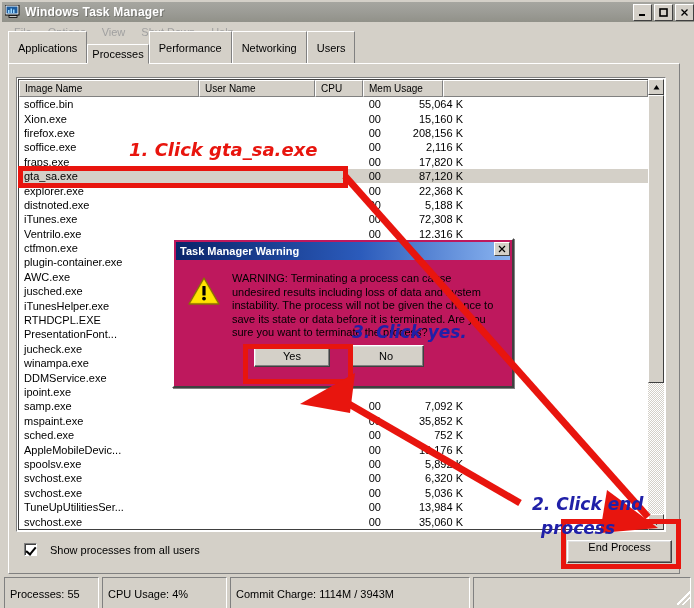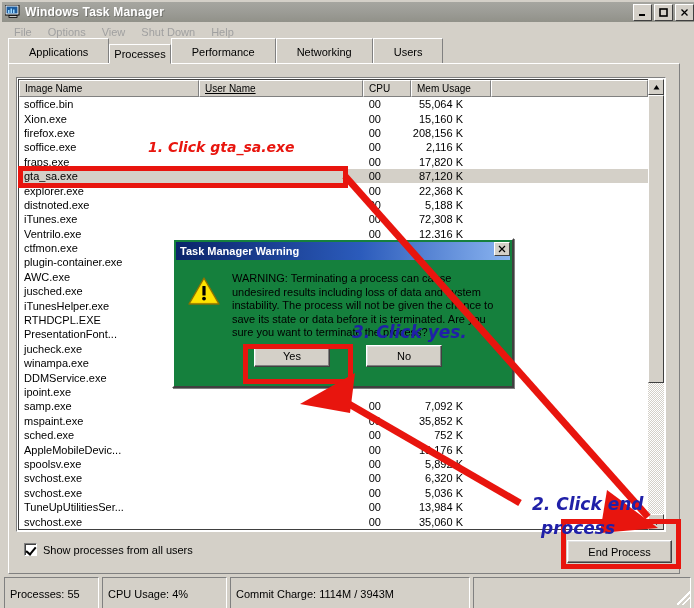--- a/index.html
+++ b/index.html
@@ -45,21 +45,21 @@
     position:absolute;left:0;top:20px;width:694px;height:20px;
     background:#d4d0c8;display:flex;align-items:center;padding-left:4px;
   }
   #menubar .mi{padding:2px 8px;color:#a0a0a0;font-size:11px;}
   
   #tabstrip{
     position:absolute;left:6px;top:43px;width:672px;height:19px;
     display:flex;align-items:flex-end;
   }
   .tab{
-    height:26px;padding:0 20px;background:#d4d0c8;
+    height:33px;padding:0 9px;background:#d4d0c8;
     border-top:1px solid #ffffff;border-left:1px solid #ffffff;
     border-right:1px solid #808080;
     display:flex;align-items:center;font-size:11px;color:#000;
     margin-right:0px;box-sizing:border-box;
   }
   .tab.active{
     height:20px;margin-top:-3px;background:#d4d0c8;
     border-bottom:1px solid #d4d0c8;position:relative;z-index:3;
     padding:0 4px;
   }
@@ -86,21 +86,21 @@
   
   #lv-header{display:flex;height:17px;background:#d4d0c8;}
   .hcell{
     background:#d4d0c8;height:17px;box-sizing:border-box;
     border-top:1px solid #ffffff;border-left:1px solid #ffffff;
     border-right:1px solid #808080;border-bottom:1px solid #808080;
     display:flex;align-items:center;padding-left:5px;font-size:10px;color:#000;
     overflow:hidden;white-space:nowrap;
   }
   .hcell.c0{width:180px;}
-  .hcell.c1{width:164px;text-decoration:underline;}
+  .hcell.c1{width:116px;}
   .hcell.c2{width:48px;}
   .hcell.c3{width:80px;}
   .hcell.c4{flex:1;}
   
   .lv-row{
     display:flex;height:14.4px;align-items:center;font-size:11px;
     white-space:nowrap;
   }
   .lv-row.sel{background:#d4d0c8;}
   .cell-name{width:180px;padding-left:5px;box-sizing:border-box;overflow:hidden;}
@@ -127,42 +127,42 @@
   }
   #sb-thumb{
     position:absolute;top:0;left:0;width:16px;height:288px;
     background:#d4d0c8;
     border-top:1px solid #ffffff;border-left:1px solid #ffffff;
     border-right:1px solid #404040;border-bottom:1px solid #404040;
     box-sizing:border-box;
   }
   
   #showall{
-    position:absolute;left:22px;top:541px;display:flex;align-items:center;gap:6px;
+    position:absolute;left:22px;top:541px;display:flex;align-items:center;gap:13px;
   }
   #showall .box{
     width:13px;height:13px;background:#ffffff;
     border-top:1px solid #808080;border-left:1px solid #808080;
     border-right:1px solid #ffffff;border-bottom:1px solid #ffffff;
     box-shadow:inset 1px 1px 0 #404040;
     position:relative;box-sizing:border-box;
   }
   #showall .box::after{
     content:"";position:absolute;left:3px;top:1px;width:4px;height:8px;
     border:solid #000;border-width:0 2px 2px 0;transform:rotate(40deg);
   }
   #showall .lbl{font-size:11px;}
   
   #endprocess{
     position:absolute;left:565px;top:538px;width:105px;height:23px;
     background:#d4d0c8;
     border-top:1px solid #ffffff;border-left:1px solid #ffffff;
     border-right:1px solid #404040;border-bottom:1px solid #404040;
     box-shadow:inset -1px -1px 0 #808080, inset 1px 1px 0 #dfdfdf;
-    display:flex;align-items:center;justify-content:center;
+    display:flex;align-items:flex-start;justify-content:center;
     font-size:11px;box-sizing:border-box;
   }
   
   #statusbar{
     position:absolute;left:2px;bottom:2px;width:690px;height:20px;
     display:flex;align-items:center;gap:0;
     background:#d4d0c8;
   }
   .sb-pane{
     height:35px;box-sizing:border-box;margin-right:3px;
@@ -176,21 +176,21 @@
   .sb-pane.p3{flex:1;}
   #grip{
     position:absolute;right:1px;bottom:1px;width:14px;height:14px;
     background:
       linear-gradient(135deg,transparent 45%,#ffffff 45%,#ffffff 55%,transparent 55%),
       linear-gradient(135deg,transparent 65%,#ffffff 65%,#ffffff 75%,transparent 75%);
   }
   
   #dialog{
     position:absolute;left:172px;top:238px;width:342px;height:150px;
-    background:#15803d;
+    background:#be185d;
     border-top:2px solid #ffffff;border-left:2px solid #ffffff;
     border-right:2px solid #404040;border-bottom:2px solid #404040;
     box-sizing:border-box;z-index:40;
     box-shadow:1px 1px 0 #808080;
   }
   #dlg-title{
     position:absolute;left:2px;top:2px;width:334px;height:18px;
     background:linear-gradient(to right,#0a246a 0%,#2b5bbb 55%,#8ab4f0 100%);
     display:flex;align-items:center;
   }
@@ -211,21 +211,21 @@
   #dlg-btn-yes,#dlg-btn-no{
     position:absolute;top:105px;width:76px;height:22px;
     background:#d4d0c8;
     border-top:1px solid #ffffff;border-left:1px solid #ffffff;
     border-right:1px solid #404040;border-bottom:1px solid #404040;
     box-shadow:inset -1px -1px 0 #808080, inset 1px 1px 0 #dfdfdf;
     display:flex;align-items:center;justify-content:center;font-size:11px;
     box-sizing:border-box;
   }
   #dlg-btn-yes{left:80px;}
-  #dlg-btn-no{left:192px;}
+  #dlg-btn-no{left:174px;}
   
   .ann{position:absolute;z-index:60;pointer-events:none;}
   .redbox{
     position:absolute;border:5px solid #e8150e;z-index:55;box-sizing:border-box;
   }
   .ann-red{
     color:#e8150e;font-weight:bold;font-style:italic;
     font-family:"DejaVu Sans","Liberation Sans",sans-serif;
   }
   .ann-blue{
@@ -554,16 +554,16 @@
 
 <svg id="svg-arrows" viewBox="0 0 694 608">
 
   <line x1="345" y1="176" x2="648" y2="517" stroke="#e8150e" stroke-width="7"></line>
   <path d="M607 490 L658 528 L600 533 Z" fill="#e8150e"></path>
 
   <line x1="520" y1="503" x2="330" y2="393" stroke="#e8150e" stroke-width="7"></line>
   <path d="M355 373 L300 404 L350 413 Z" fill="#e8150e"></path>
 </svg>
 
-<div class="ann ann-red" style="left:148px;top:139px;font-size:14px;">1. Click gta_sa.exe</div>
+<div class="ann ann-red" style="left:129px;top:139px;font-size:18px;">1. Click gta_sa.exe</div>
 <div class="ann ann-blue" style="left:352px;top:322px;font-size:17px;">3. Click yes.</div>
 <div class="ann ann-blue" style="left:532px;top:494px;font-size:17px;">2. Click end</div>
 <div class="ann ann-blue" style="left:541px;top:518px;font-size:17px;">process</div>
 
 </body></html>

